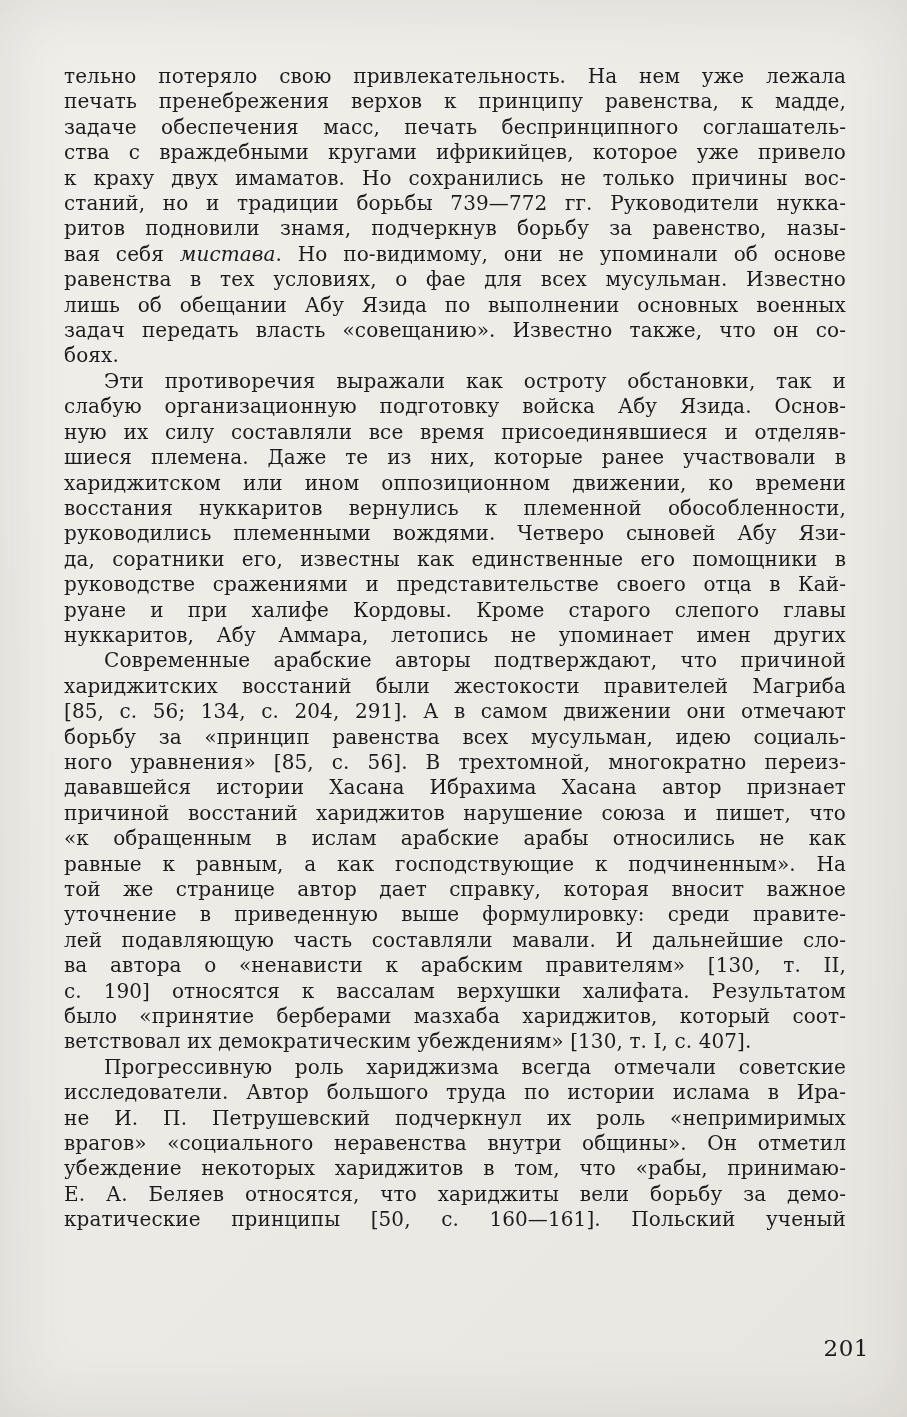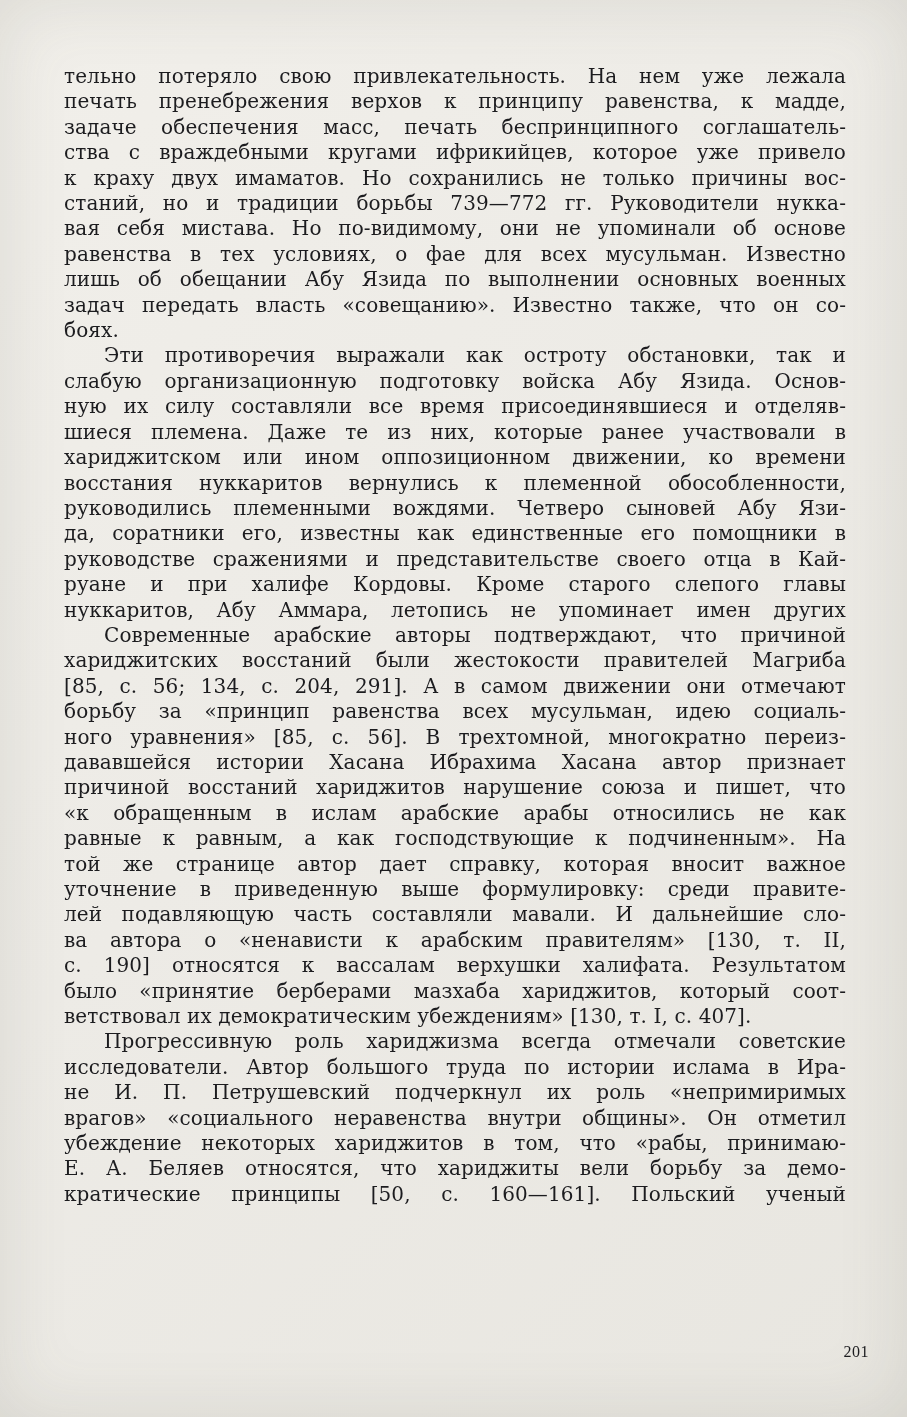--- a/index.html
+++ b/index.html
@@ -36,43 +36,44 @@
     text-align: justify;
     text-align-last: justify;
   }
   .line.no-stretch {
     text-align-last: left;
   }
   .line.indent {
     text-indent: 40px;
   }
   .italic {
+    font-style: italic;
     margin-top: 47px;
   }
   .page-number {
     position: absolute;
     right: 38px;
     bottom: 56px;
-    font-size: 16px;
+    font-size: 23px;
     letter-spacing: 0.5px;
-    font-family: Liberation Serif, serif;
   }
 </style>
 </head>
 <body>
 
 <div class="page">
   <div class="text-block">
       <div class="paragraph">
         <div class="line"><span>тельно потеряло свою привлекательность. На нем уже лежала</span></div>
         <div class="line"><span>печать пренебрежения верхов к принципу равенства, к мадде,</span></div>
         <div class="line"><span>задаче обеспечения масс, печать беспринципного соглашатель-</span></div>
         <div class="line"><span>ства с враждебными кругами ифрикийцев, которое уже привело</span></div>
         <div class="line"><span>к краху двух имаматов. Но сохранились не только причины вос-</span></div>
         <div class="line"><span>станий, но и традиции борьбы 739—772 гг. Руководители нукка-</span></div>
+        <div class="line"><span>ритов подновили знамя, подчеркнув борьбу за равенство, назы-</span></div>
         <div class="line"><span>вая себя </span><span class="italic">мистава</span><span>. Но по-видимому, они не упоминали об основе</span></div>
         <div class="line"><span>равенства в тех условиях, о фае для всех мусульман. Известно</span></div>
         <div class="line"><span>лишь об обещании Абу Язида по выполнении основных военных</span></div>
         <div class="line"><span>задач передать власть «совещанию». Известно также, что он со-</span></div>
         <div class="line no-stretch"><span>боях.</span></div>
       </div>
       <div class="paragraph">
         <div class="line indent"><span>Эти противоречия выражали как остроту обстановки, так и</span></div>
         <div class="line"><span>слабую организационную подготовку войска Абу Язида. Основ-</span></div>
         <div class="line"><span>ную их силу составляли все время присоединявшиеся и отделяв-</span></div>

